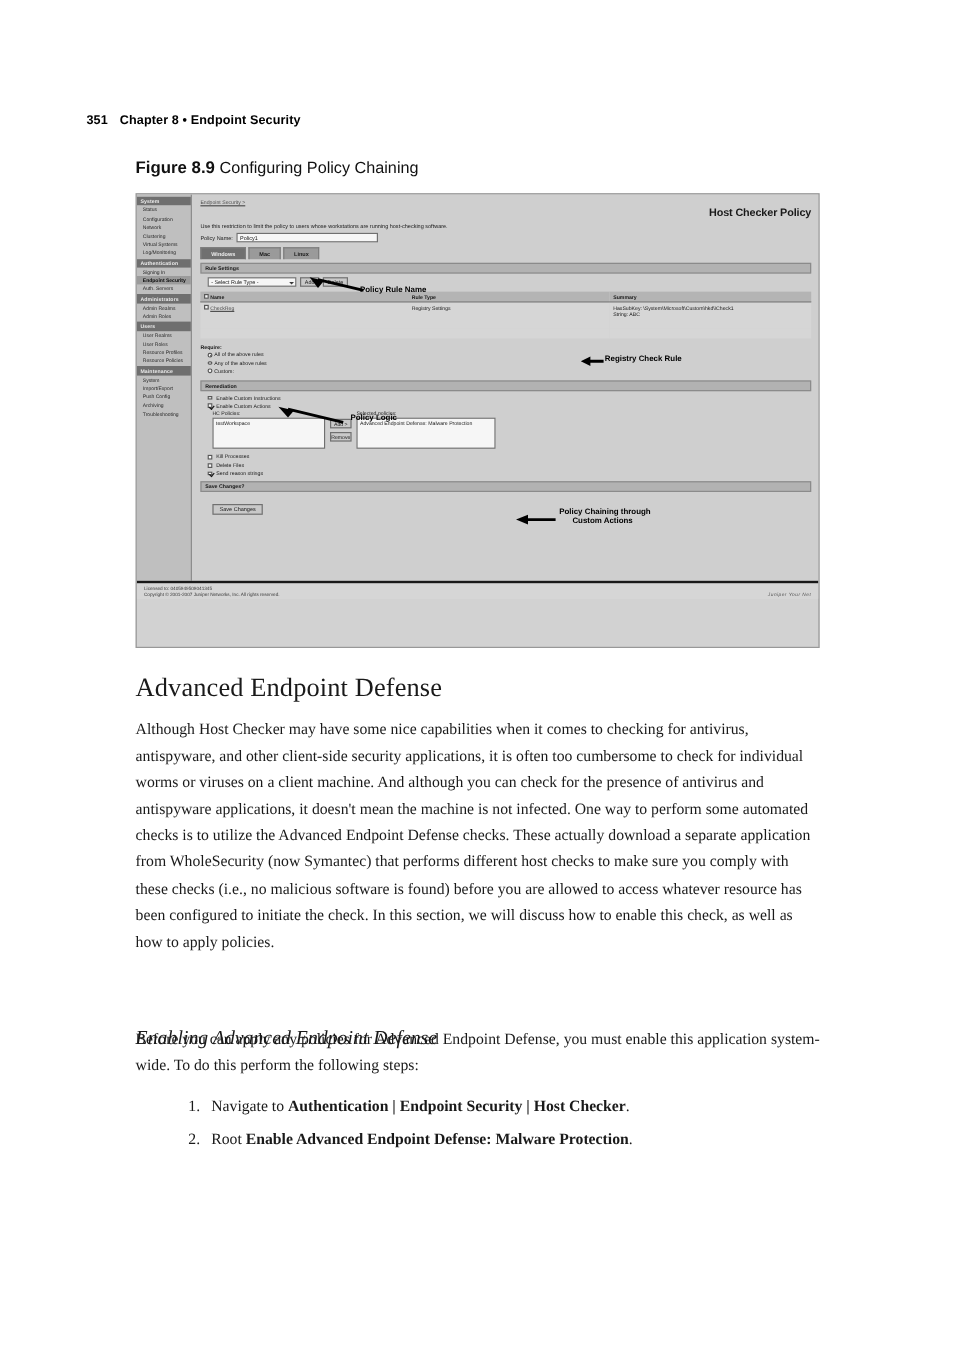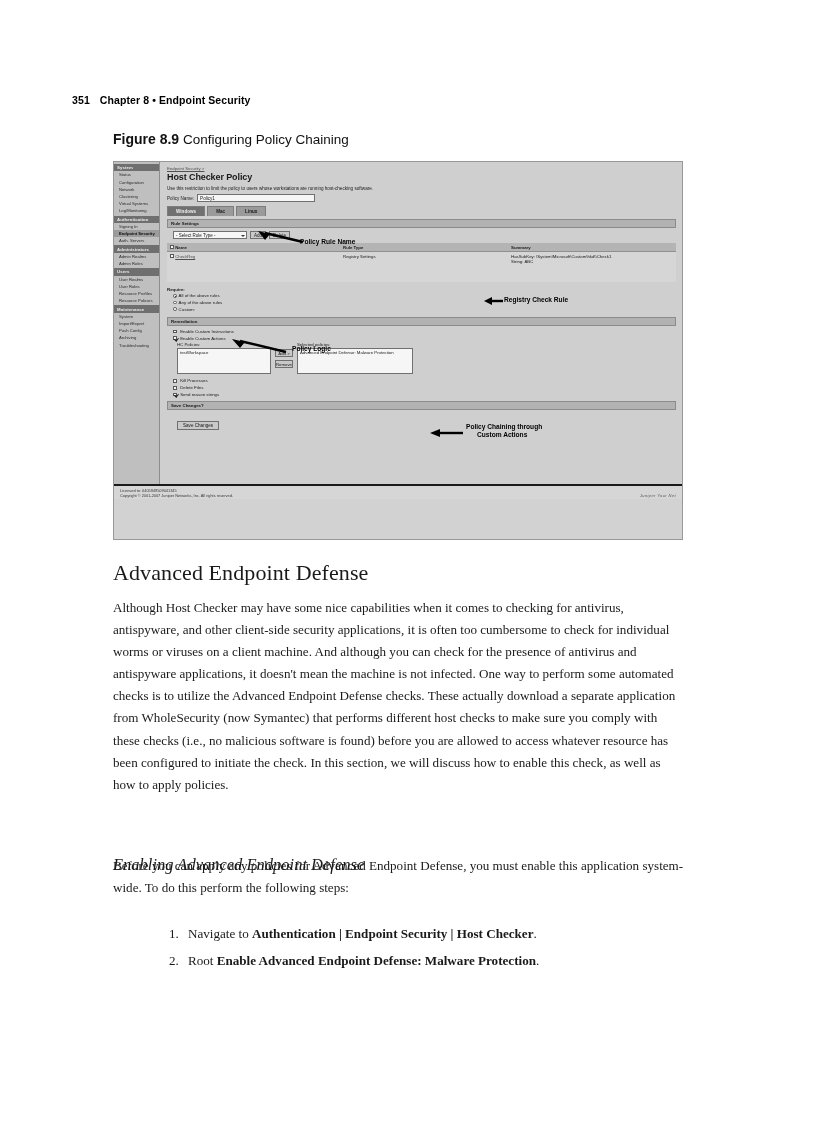--- a/index.html
+++ b/index.html
@@ -42,21 +42,21 @@
 
   
   .side{width:46px;background:#c4c4c4;border-right:1px solid #8e8e8e;padding-top:1px;}
   .sgroup{background:#6e6e6e;color:#f2f2f2;font-size:4.3px;font-weight:bold;padding:1.2px 3px;margin-top:1px;letter-spacing:.1px;}
   .sitem{font-size:4.2px;color:#1f1f1f;padding:1.1px 3px 1.1px 5px;}
   .sitem.sel{background:#9d9d9d;color:#000;font-weight:bold;}
 
   
   .main{flex:1;background:#d5d5d5;padding:4px 6px 0 7px;position:relative;}
   .crumb{font-size:4.3px;color:#24528f;text-decoration:underline;}
-  .ptitle{font-size:9px;font-weight:bold;color:#111;margin:1px 0 4px;letter-spacing:-.1px;}
+  .ptitle{font-size:9px;font-weight:bold;color:#111;margin:1px 0 4px;letter-spacing:-.1px;text-align:right;}
   .pdesc{font-size:4.6px;color:#151515;margin-bottom:3px;}
   .frow{display:flex;align-items:center;gap:3px;margin-bottom:4px;}
   .flabel{font-size:4.6px;color:#151515;}
   .finput{background:#fff;border:1px solid #6f6f6f;height:8px;width:118px;font-size:4.6px;padding:0 2px;display:flex;align-items:center;color:#111;}
 
   .tabs{display:flex;gap:2px;margin-bottom:3px;}
   .tab{background:#9c9c9c;color:#111;font-size:4.6px;font-weight:bold;padding:2px 8px;border:1px solid #7d7d7d;border-bottom:none;}
   .tab.on{background:#6f6f6f;color:#f5f5f5;}
 
   .section-bar{background:#b6b6b6;border:1px solid #8c8c8c;font-size:4.4px;font-weight:bold;color:#111;padding:1.2px 3px;margin-bottom:3px;}
@@ -98,21 +98,21 @@
   .foot-sig{position:absolute;right:6px;bottom:1px;font-size:4px;color:#555;font-style:italic;letter-spacing:.4px;}
 
   
   .anno{position:absolute;font-family:"Liberation Sans",sans-serif;font-weight:bold;font-size:6.6px;color:#000;line-height:8px;}
   .arrow{position:absolute;}
 
   
   h1.art{position:absolute;left:113px;top:560px;font-size:22px;font-weight:normal;margin:0;letter-spacing:.1px;}
   .para{position:absolute;left:113px;width:572px;font-size:13.1px;line-height:22.1px;text-align:left;}
   h2.art{position:absolute;left:113px;font-size:16.5px;font-style:italic;font-weight:normal;margin:0;}
-  ol.steps{position:absolute;left:134px;width:552px;font-size:13.1px;line-height:27px;margin:12px;padding-left:36px;}
+  ol.steps{position:absolute;left:134px;width:552px;font-size:13.1px;line-height:27px;margin:0;padding-left:36px;}
   ol.steps li{padding-left:6px;}
   ol.steps b{font-weight:bold;}
 </style>
 </head>
 <body>
 
 <div class="page-head">
   <span class="pg">351</span><span>Chapter 8 • Endpoint Security</span>
 </div>
 

